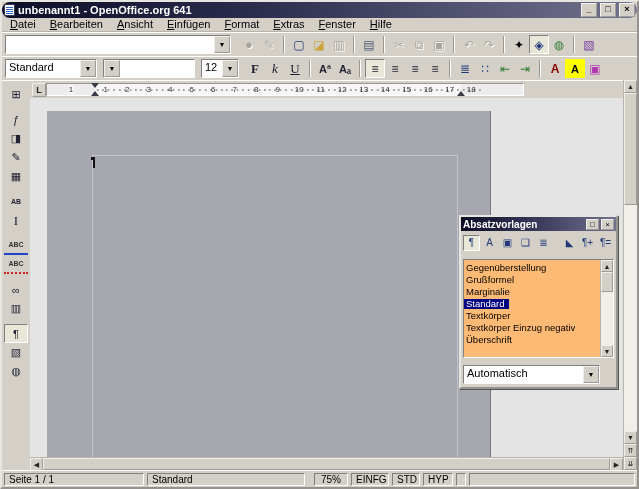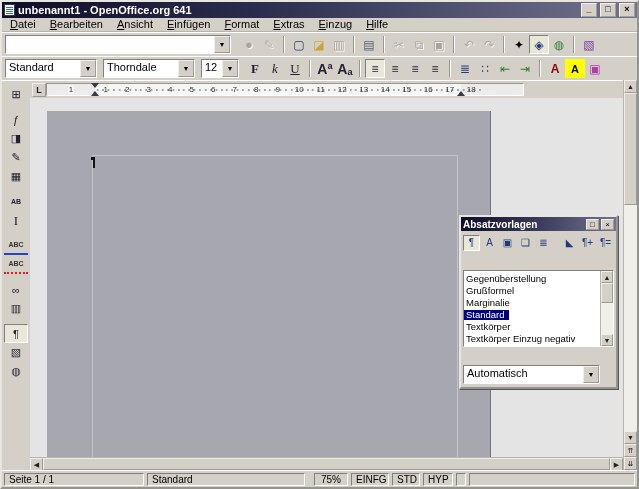--- a/index.html
+++ b/index.html
@@ -10,21 +10,21 @@
     background:#d4d0c8;
   }
   .window {
     width:639px; height:489px; background:#d4d0c8;
     border:2px outset #e8e6e0; display:flex; flex-direction:column; position:relative;
   }
   
   .titlebar {
     height:16px; flex:0 0 16px;
     background:linear-gradient(90deg,#0d0d26 0%, #2c2c4e 40%, #73738f 100%);
-    display:flex; align-items:center; padding:0 2px; gap:3px;
+    display:flex; align-items:center; padding:0 2px; gap:3px;border-radius:8px;
   }
   .app-icon { width:11px; height:12px; background:#fff; border:1px solid #335;
     position:relative; flex:0 0 auto; }
   .app-icon::before { content:""; position:absolute; left:1px; top:2px; width:7px; height:1px;
     background:#36c; box-shadow:0 2px 0 #36c, 0 4px 0 #36c, 0 6px 0 #36c; }
   .title { color:#fff; font-weight:bold; font-size:11px; flex:1 1 auto;
     white-space:nowrap; overflow:hidden; }
   .winbtn { width:16px; height:14px; flex:0 0 auto; background:#d4d0c8;
     border:1px outset #f4f2ee; font-size:9px; line-height:11px; text-align:center;
     font-weight:bold; color:#000; }
@@ -48,21 +48,21 @@
   .folder { color:#caa43a; }
   .printicon { color:#55607a; }
   .black { color:#000; }
   .green { color:#2e7d32; }
   .purple { color:#7a3fa0; }
   .navy { color:#223a7a; }
   .gold { color:#b8860b; }
   .serifb { font-family:"Liberation Serif",serif; font-weight:bold; font-size:13px; }
   .serifi { font-family:"Liberation Serif",serif; font-style:italic; font-size:13px; }
   .serifu { font-family:"Liberation Serif",serif; text-decoration:underline; font-size:13px; }
-  .smalltxt { font-size:14px; font-weight:bold; }
+  .smalltxt { font-size:11px; font-weight:bold; }
   .redA { color:#8b0000; font-weight:bold; font-size:12px; }
   .yellowA { background:#ffff00; color:#000; font-weight:bold; font-size:11px; padding:0 2px; }
   .magenta { color:#b03ab0; }
   .combo { height:19px; background:#fff; border:1px solid; border-color:#808080 #fff #fff #808080;
     display:flex; align-items:stretch; flex:0 0 auto; }
   .combo .val { flex:1 1 auto; padding:1px 3px; font-size:11px; white-space:nowrap; overflow:hidden; }
   .combo .drop { width:16px; background:#d4d0c8; border:1px outset #f0eee8;
     font-size:7px; line-height:15px; text-align:center; color:#000; flex:0 0 16px; }
   
   .mainrow { flex:1 1 auto; display:flex; min-height:0; }
@@ -123,21 +123,21 @@
   .stylist-title { flex:0 0 14px; height:14px;
     background:linear-gradient(90deg,#0d0d26 0%, #3a3a5c 50%, #73738f 100%);
     display:flex; align-items:center; padding:0 2px; }
   .stylist-title .t { color:#fff; font-weight:bold; font-size:10px; flex:1; }
   .stylist-btn { width:13px; height:11px; background:#d4d0c8; border:1px outset #f0eee8;
     font-size:8px; line-height:9px; text-align:center; margin-left:2px; }
   .stylist-toolbar { flex:0 0 22px; display:flex; align-items:center; padding:2px 2px 1px 2px; gap:1px; }
   .stbtn { width:17px; height:16px; display:flex; align-items:center; justify-content:center;
     font-size:10px; color:#223a7a; flex:0 0 auto; }
   .stgap { margin-left:8px; }
-  .stylist-list { flex:1 1 auto; margin:17px 2px; background:#ffffff;
+  .stylist-list { flex:1 1 auto; margin:6px 2px; background:#fdba74;
     border:1px solid; border-color:#808080 #fff #fff #808080;
     display:flex; min-height:0; }
   .stylist-items { flex:1 1 auto; overflow:hidden; padding-top:1px; }
   .stylist-item { font-size:9.5px; line-height:9.8px; padding:0 2px; white-space:nowrap; color:#000; }
   .stylist-item.selected { background:#000082; color:#fff; display:inline-block; min-width:0; padding-right:4px; }
   .sel-row { display:block; }
   .stylist-scroll { flex:0 0 13px; display:flex; flex-direction:column; background:#f0efe9;
     border-left:1px solid #b8b4ac; }
   .stylist-scroll .sbtn { width:12px; flex:0 0 12px; height:12px; }
   .stylist-thumb { flex:0 0 20px; background:#d4d0c8; border:1px outset #f0eee8; }
@@ -170,21 +170,21 @@
     <span class="winbtn">×</span>
   </div>
 
   <div class="menubar">
     <span class="menu-item">Datei</span>
       <span class="menu-item">Bearbeiten</span>
       <span class="menu-item">Ansicht</span>
       <span class="menu-item">Einfügen</span>
       <span class="menu-item">Format</span>
       <span class="menu-item">Extras</span>
-      <span class="menu-item">Einzug</span>
+      <span class="menu-item">Fenster</span>
       <span class="menu-item">Hilfe</span>
   </div>
 
   <div class="toolbar funcbar">
     <div class="combo" style="width:226px">
       <span class="val"></span>
       <span class="drop">▼</span>
     </div>
     <span style="width:8px"></span>
     <span style="display:flex;align-items:center">
@@ -254,21 +254,20 @@
     </span>
   </div>
 
   <div class="toolbar fmtbar">
     <div class="combo" style="width:92px">
       <span class="val">Standard</span>
       <span class="drop">▼</span>
     </div>
     <span style="width:6px"></span>
     <div class="combo" style="width:92px">
-      <span class="val">Thorndale</span>
       <span class="drop">▼</span>
     </div>
     <span style="width:6px"></span>
     <div class="combo" style="width:38px">
       <span class="val">12</span>
       <span class="drop">▼</span>
     </div>
     <span style="width:6px"></span>
     <span style="display:flex;align-items:center">
       <span class="tbtn serifb">

